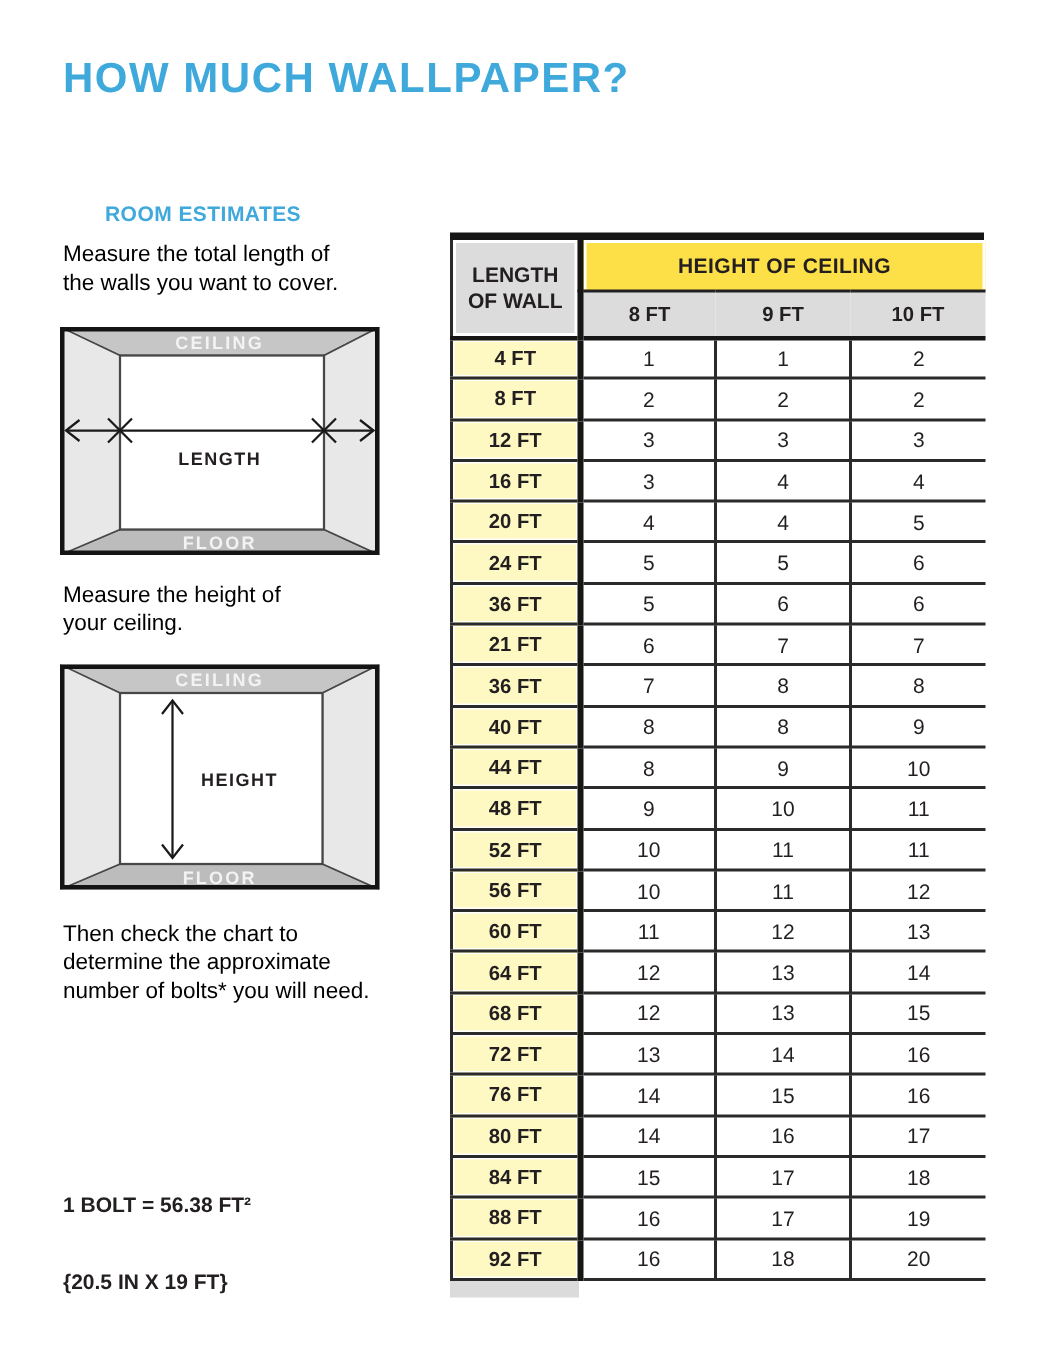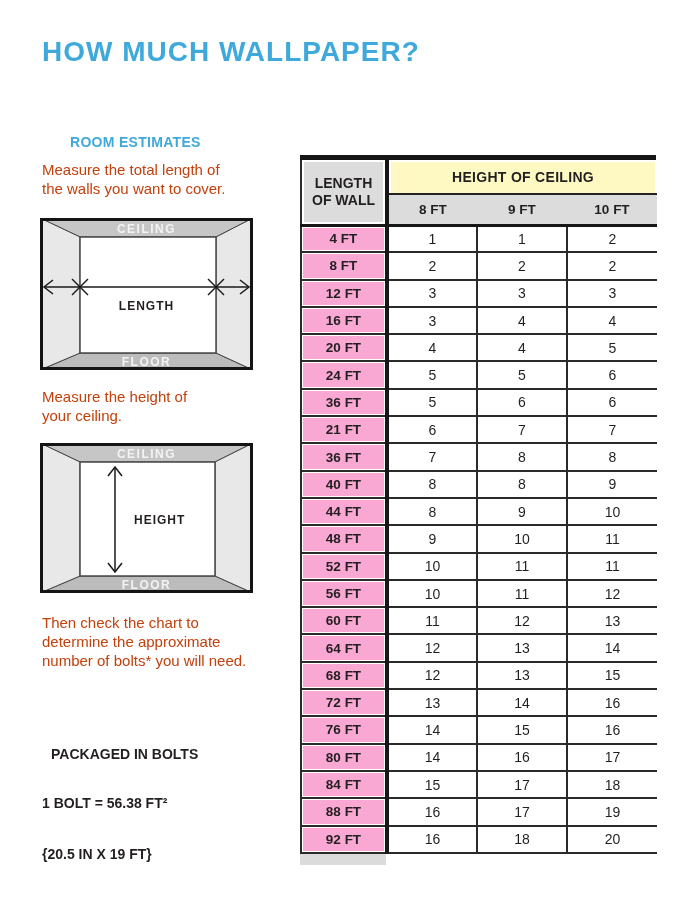--- a/index.html
+++ b/index.html
@@ -18,21 +18,21 @@
   }
   .section-heading {
     font-size:14px; font-weight:bold; letter-spacing:0.3px;
     color:#3FA9DC; white-space:nowrap;padding-left:28px;
   }
   .room-heading { position:absolute; left:42px; top:134px; }
   .table-heading { position:absolute; left:385px; top:134px; width:270px; text-align:center; }
 
   .body-text {
     position:absolute; left:42px;
-    font-size:15px; line-height:19px; color:#c2410c;
+    font-size:15px; line-height:19px; color:#000000;
     white-space:pre-wrap;
   }
   .step1 { top:160px; }
   .step2 { top:387px; }
   .step3 { top:613px; }
 
   .bold-note {
     position:absolute; left:42px;
     font-size:14px; font-weight:bold; line-height:17px;
     color:#231F20; white-space:pre-wrap;
@@ -56,32 +56,32 @@
 
   th.lengthwall {
     background:#DCDCDC;
     border-right:4px solid #161616;
     border-bottom:3px solid #161616;
     font-size:14px; font-weight:bold; line-height:17px;
     white-space:pre-line;
     box-shadow: inset 0 0 0 2px #ffffff;
   }
   th.ceilhead {
-    background:#fef9c3; height:34px;
+    background:#fde047; height:34px;
     border-bottom:2px solid #222222;
     font-size:14px; font-weight:bold; letter-spacing:0.3px;
     box-shadow: inset 0 2px 0 #ffffff, inset 2px 0 0 #ffffff, inset -2px 0 0 #ffffff;
   }
   th.sub {
     background:#DCDCDC; height:31px;
     border-bottom:3px solid #161616;
     font-size:13.5px; font-weight:bold;
   }
   td.rowlabel {
-    background:#f9a8d4;
+    background:#fef9c3;
     border-right:4px solid #161616;
     border-bottom:2px solid #2a2a2a;
     font-size:13.5px; font-weight:bold;
     box-shadow: inset 0 0 0 1px #ffffff;
   }
   td.datacell {
     background:#ffffff;
     border-bottom:2px solid #2a2a2a;
     border-right:2px solid #2a2a2a;
     font-size:14px;
@@ -145,21 +145,20 @@
       <polyline points="68,120 75,129 82,120"></polyline>
     </g>
     <text class="diag-measure-label" x="94" y="81" text-anchor="start">HEIGHT</text>
   </svg>
 
   <div class="body-text step3">Then check the chart to
 determine the approximate
 number of bolts* you will need.</div>
 
   <div class="bold-note footnote">
-    <div class="indent">PACKAGED IN BOLTS</div>
   </div>
 
   <div class="bold-note boltspec">
     <div>1 BOLT = 56.38 FT²</div>
     <div>{20.5 IN X 19 FT}</div>
   </div>
 
   <div class="table-wrap">
     <table>
       <colgroup>

